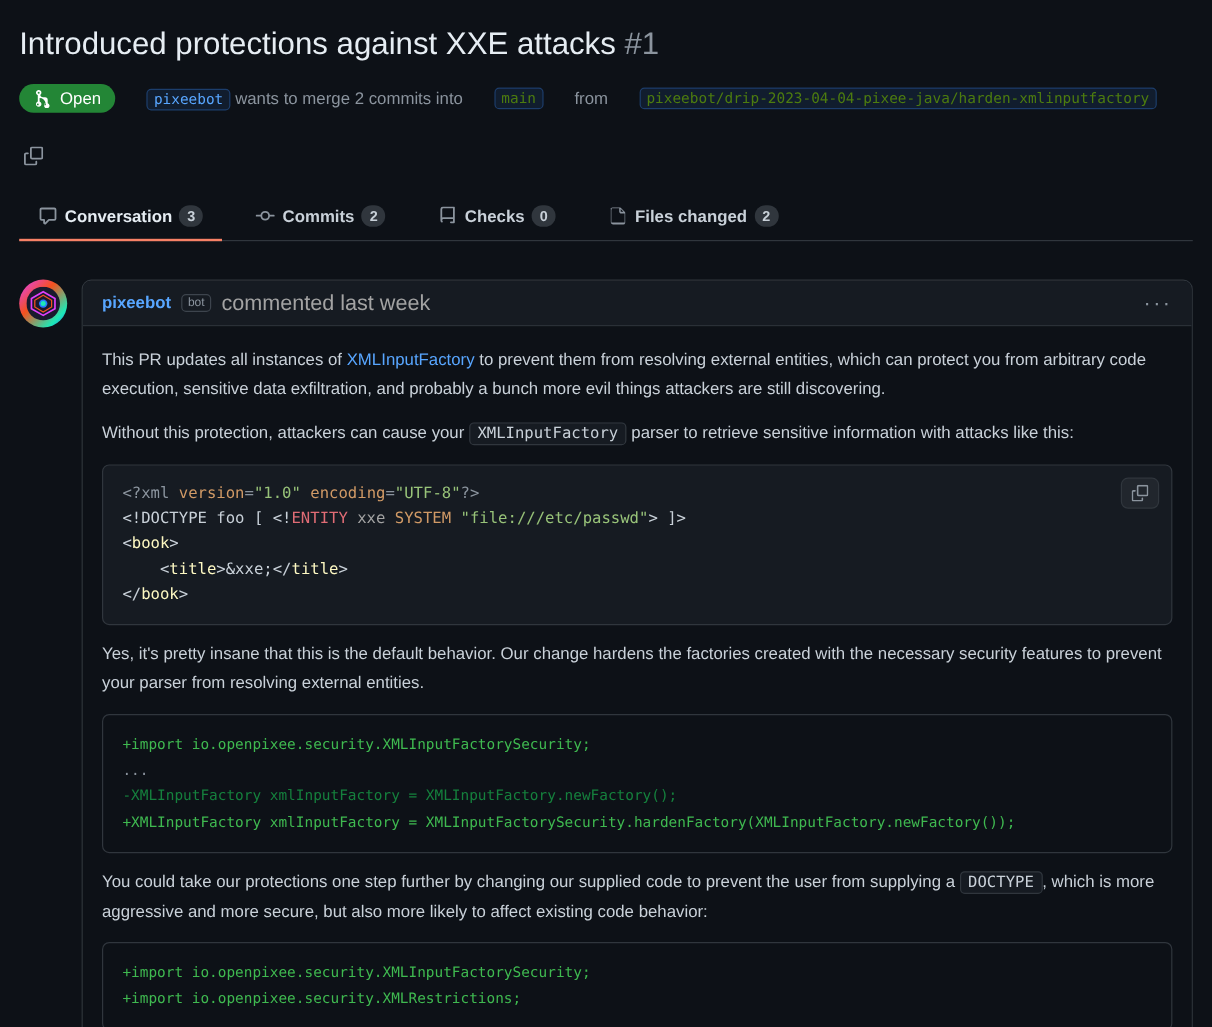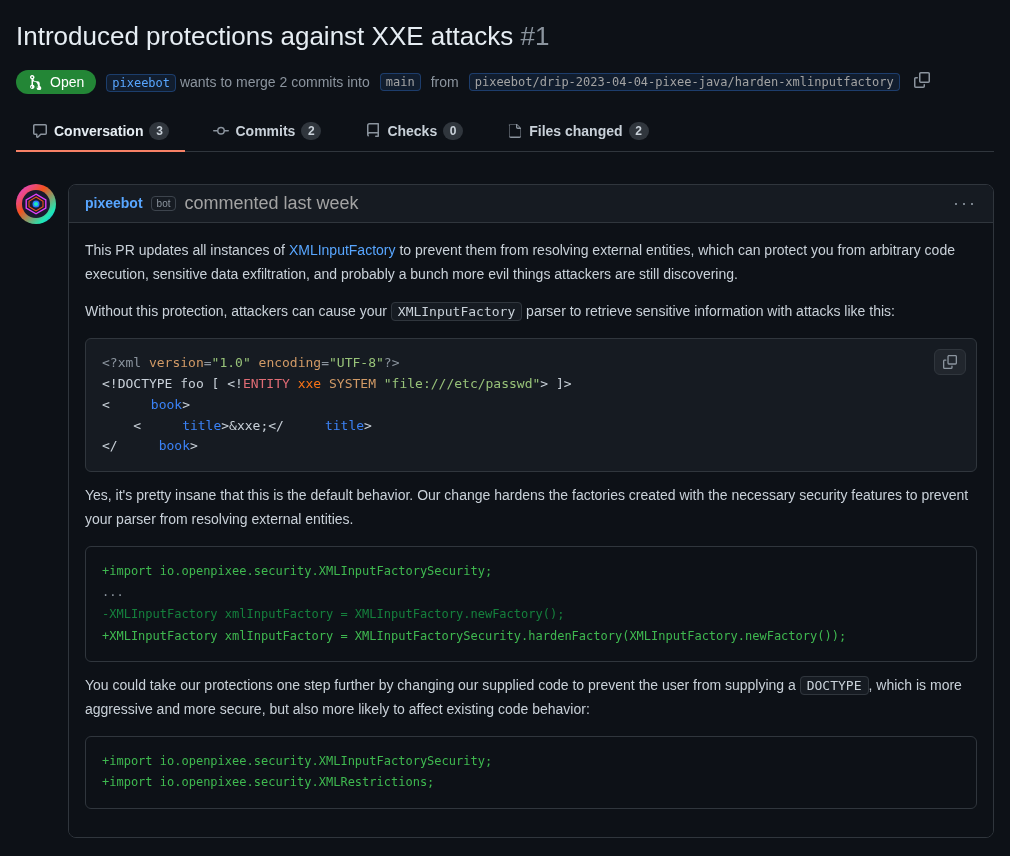--- a/index.html
+++ b/index.html
@@ -21,21 +21,21 @@
       margin-bottom: 16px;
       line-height: 1.3;
     }
     .pr-title .pr-number {
       color: #8b949e;
       font-weight: 300;
     }
     .pr-meta {
       display: flex;
       align-items: center;
-      gap: 10px;
+      gap: 26px;
       margin-bottom: 18px;
       flex-wrap: wrap;
       text-align: right;
     }
     .open-badge {
       background: #238636;
       color: #fff;
       border-radius: 20px;
       padding: 4px 12px;
       font-size: 14px;
@@ -45,21 +45,21 @@
       gap: 6px;
     }
     .open-badge svg {
       width: 16px; height: 16px;
     }
     .pr-meta-text {
       color: #8b949e;
       font-size: 14px;
     }
     .pr-meta-text a, .branch-link {
-      color: #a3a3a3;
+      color: #4d7c0f;
       text-decoration: none;
       font-family: 'SFMono-Regular', Consolas, monospace;
       font-size: 12px;
       background: rgba(56,139,253,0.1);
       border: 1px solid rgba(56,139,253,0.3);
       border-radius: 4px;
       padding: 1px 5px;
     }
     .copy-icon-btn {
       background: none;
@@ -240,21 +240,21 @@
     .code-block-diff pre {
       margin: 0;
       white-space: pre;
       line-height: 1.8;
     }
     .xml-pi { color: #8b949e; }
     .xml-doctype { color: #c9d1d9; }
     .xml-entity { color: #e06c75; }
     .xml-system { color: #d19a66; }
     .xml-string { color: #98c379; }
-    .xml-tag { color: #3b82f6; margin-left: 41px; }
+    .xml-tag { color: #fef9c3; }
     .xml-bracket { color: #c9d1d9; }
     .xml-attr { color: #d19a66; }
 
     .diff-add { color: #3fb950; }
     .diff-remove { color: #15803d; }
     .diff-neutral { color: #8b949e; }
 
     .tabs-bar-svg {
       width: 16px; height: 16px;
     }
@@ -364,21 +364,21 @@
           </p>
 
           <div class="code-block">
             <button class="copy-code-btn">
               <svg width="14" height="14" viewBox="0 0 16 16" fill="currentColor">
                 <path fill-rule="evenodd" d="M0 6.75C0 5.784.784 5 1.75 5h1.5a.75.75 0 010 1.5h-1.5a.25.25 0 00-.25.25v7.5c0 .138.112.25.25.25h7.5a.25.25 0 00.25-.25v-1.5a.75.75 0 011.5 0v1.5A1.75 1.75 0 019.25 16h-7.5A1.75 1.75 0 010 14.25v-7.5z"></path>
                   <path fill-rule="evenodd" d="M5 1.75C5 .784 5.784 0 6.75 0h7.5C15.216 0 16 .784 16 1.75v7.5A1.75 1.75 0 0114.25 11h-7.5A1.75 1.75 0 015 9.25v-7.5zm1.75-.25a.25.25 0 00-.25.25v7.5c0 .138.112.25.25.25h7.5a.25.25 0 00.25-.25v-7.5a.25.25 0 00-.25-.25h-7.5z"></path>
               </svg>
             </button>
             <pre><span class="xml-pi">&lt;?xml <span class="xml-attr">version</span>=<span class="xml-string">"1.0"</span> <span class="xml-attr">encoding</span>=<span class="xml-string">"UTF-8"</span>?&gt;</span>
-<span class="xml-doctype">&lt;!DOCTYPE foo [ &lt;!<span class="xml-entity">ENTITY</span> <span style="color:#f97316;">xxe</span> <span class="xml-system">SYSTEM</span> <span class="xml-string">"file:///etc/passwd"</span>&gt; ]&gt;</span>
+<span class="xml-doctype">&lt;!DOCTYPE foo [ &lt;!<span class="xml-entity">ENTITY</span> <span style="color:#a3a3a3;">xxe</span> <span class="xml-system">SYSTEM</span> <span class="xml-string">"file:///etc/passwd"</span>&gt; ]&gt;</span>
 <span class="xml-bracket">&lt;</span><span class="xml-tag">book</span><span class="xml-bracket">&gt;</span>
     <span class="xml-bracket">&lt;</span><span class="xml-tag">title</span><span class="xml-bracket">&gt;</span>&amp;xxe;<span class="xml-bracket">&lt;/</span><span class="xml-tag">title</span><span class="xml-bracket">&gt;</span>
 <span class="xml-bracket">&lt;/</span><span class="xml-tag">book</span><span class="xml-bracket">&gt;</span></pre>
           </div>
 
           <p>Yes, it's pretty insane that this is the default behavior. Our change hardens the factories created with the necessary security features to prevent your parser from resolving external entities.</p>
 
           <div class="code-block-diff">
             <pre><span class="diff-add">+import io.openpixee.security.XMLInputFactorySecurity;</span>
 <span class="diff-neutral">...</span>

